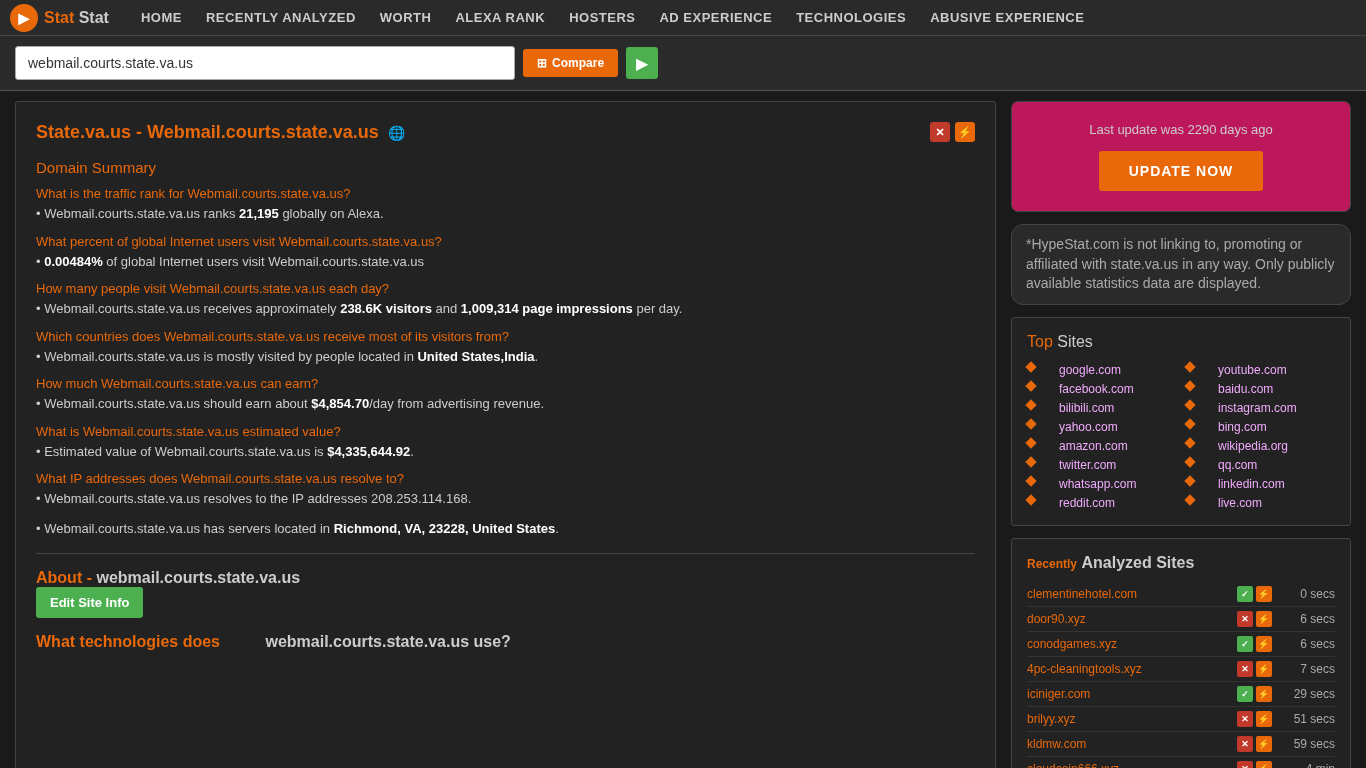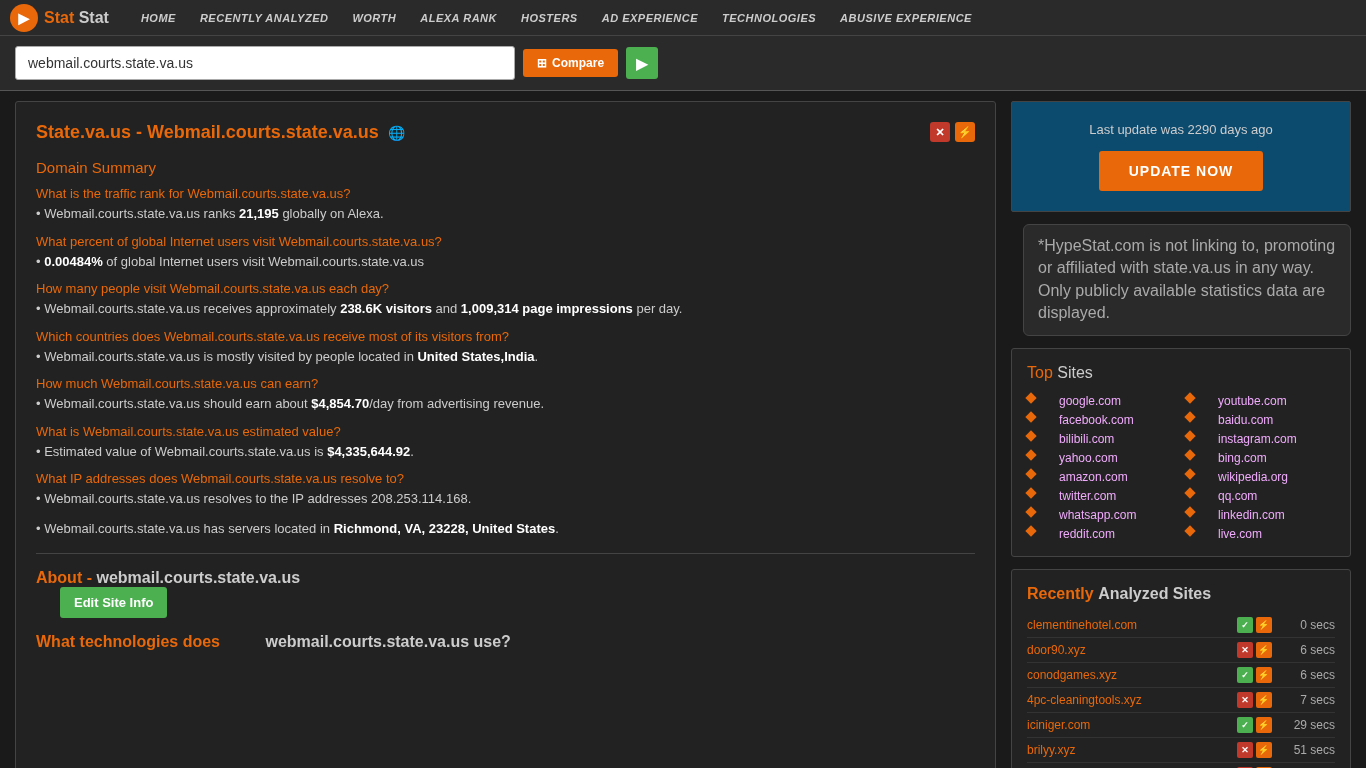--- a/index.html
+++ b/index.html
@@ -29,28 +29,27 @@
       font-size: 14px; color: white; font-weight: bold;
     }
     #logo-text {
       color: white; font-size: 16px; font-weight: bold;
     }
     #logo-text span { color: #e8680a; }
     .nav-links { display: flex; gap: 0; }
     .nav-link {
       color: #ccc;
       text-decoration: none;
-      font-size: 11px;
+      font-size: 13px;
       font-weight: bold;
       padding: 0 12px;
       height: 23px;
       display: flex; align-items: center;
       text-transform: uppercase;
       letter-spacing: 0.5px;
-      font-style: italic;
     }
 
     
     #search-bar {
       background: #2a2a2a;
       padding: 10px 15px;
       display: flex;
       align-items: center;
       gap: 8px;
       border-bottom: 1px solid #555;
@@ -155,42 +154,41 @@
     #edit-site-btn {
       background: #4caf50;
       color: white;
       border: none;
       padding: 8px 14px;
       border-radius: 3px;
       font-size: 13px;
       font-weight: bold;
       cursor: pointer;
       margin-bottom: 15px;
-      margin-left: 24px;
     }
 
     #technologies-heading {
       font-size: 16px;
       margin-bottom: 5px;
     }
     #technologies-heading .tech-label { color: #e8680a; }
 
     
     #right-panel {
       width: 340px;
       display: flex;
       flex-direction: column;
       gap: 12px;
     }
 
     #update-box {
-      background: #0c4a6e;
+      background: #be185d;
       border: 1px solid #444;
       padding: 20px;
-      border-radius: 2px;
+      border-radius: 7px;
       text-align: center;
     }
     #last-update-text {
       color: #ccc;
       font-size: 13px;
       margin-bottom: 14px;
     }
     #update-now-btn {
       background: #e8680a;
       color: white;
@@ -200,25 +198,24 @@
       font-weight: bold;
       border-radius: 3px;
       cursor: pointer;
       letter-spacing: 1px;
     }
 
     #disclaimer-box {
       background: #2a2a2a;
       border: 1px solid #444;
       padding: 10px 14px;
-      border-radius: 6px;
-      font-size: 16px;
+      border-radius: 12px;
+      font-size: 14px;
       color: #aaa;
       line-height: 1.4;
-      margin-left: 12px;
     }
 
     #top-sites-box {
       background: #222;
       border: 1px solid #444;
       padding: 15px;
       border-radius: 3px;
     }
     #top-sites-heading {
       font-size: 16px;
@@ -465,21 +462,21 @@
           </a>
           <a class="site-item" href="#">
             <div class="site-diamond"></div>
             <span>live.com</span>
           </a>
         </div>
     </div>
 
     <div id="recently-analyzed-box">
       <div id="recently-analyzed-heading">
-        <span class="recently-label" style="color:#e8680a;font-size:16px;font-weight:bold;">Recently</span>
+        <span class="recently-label" style="color:#e8680a;font-size:12px;font-weight:bold;">Recently</span>
         <span style="color:#ccc;font-size:16px;font-weight:bold;"> Analyzed Sites</span>
       </div>
       <div id="recently-analyzed-list">
           <div class="analyzed-row">
             <span class="analyzed-domain">clementinehotel.com</span>
             <div class="analyzed-badges">
               <div class="analyzed-badge ab-green">✓</div>
               <div class="analyzed-badge ab-orange">⚡</div>
             </div>
             <span class="analyzed-time">0 secs</span>

